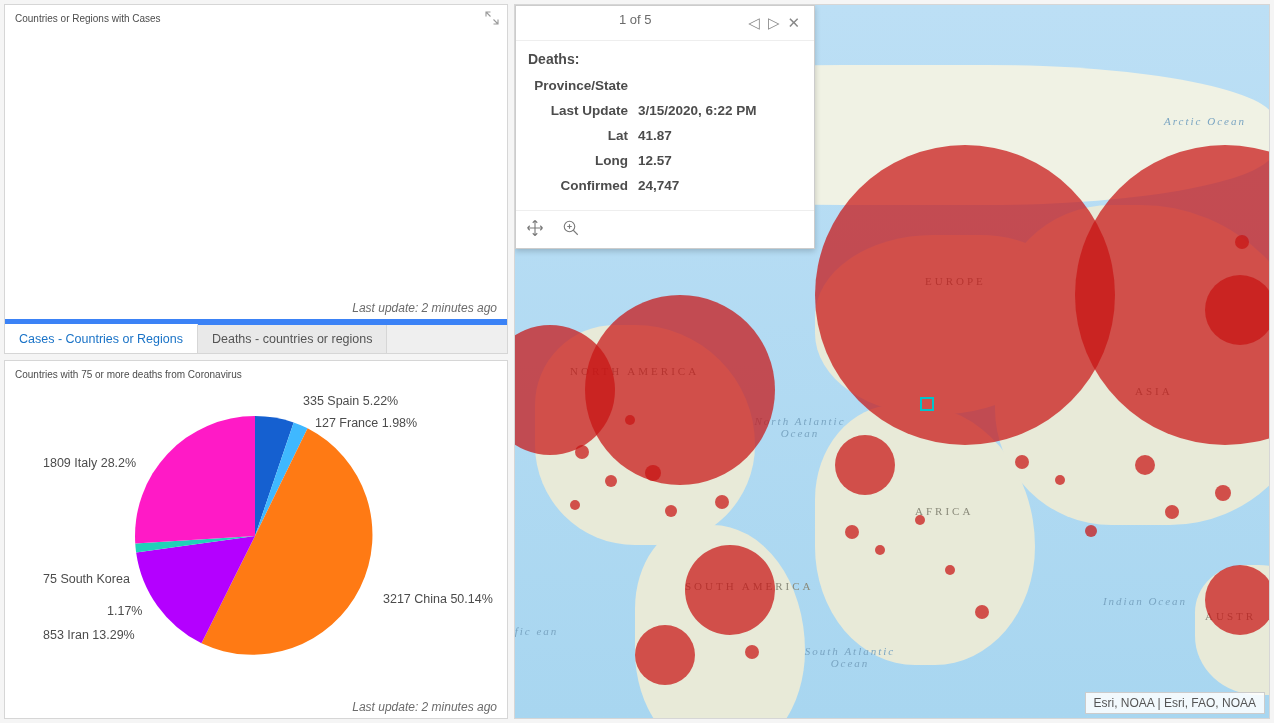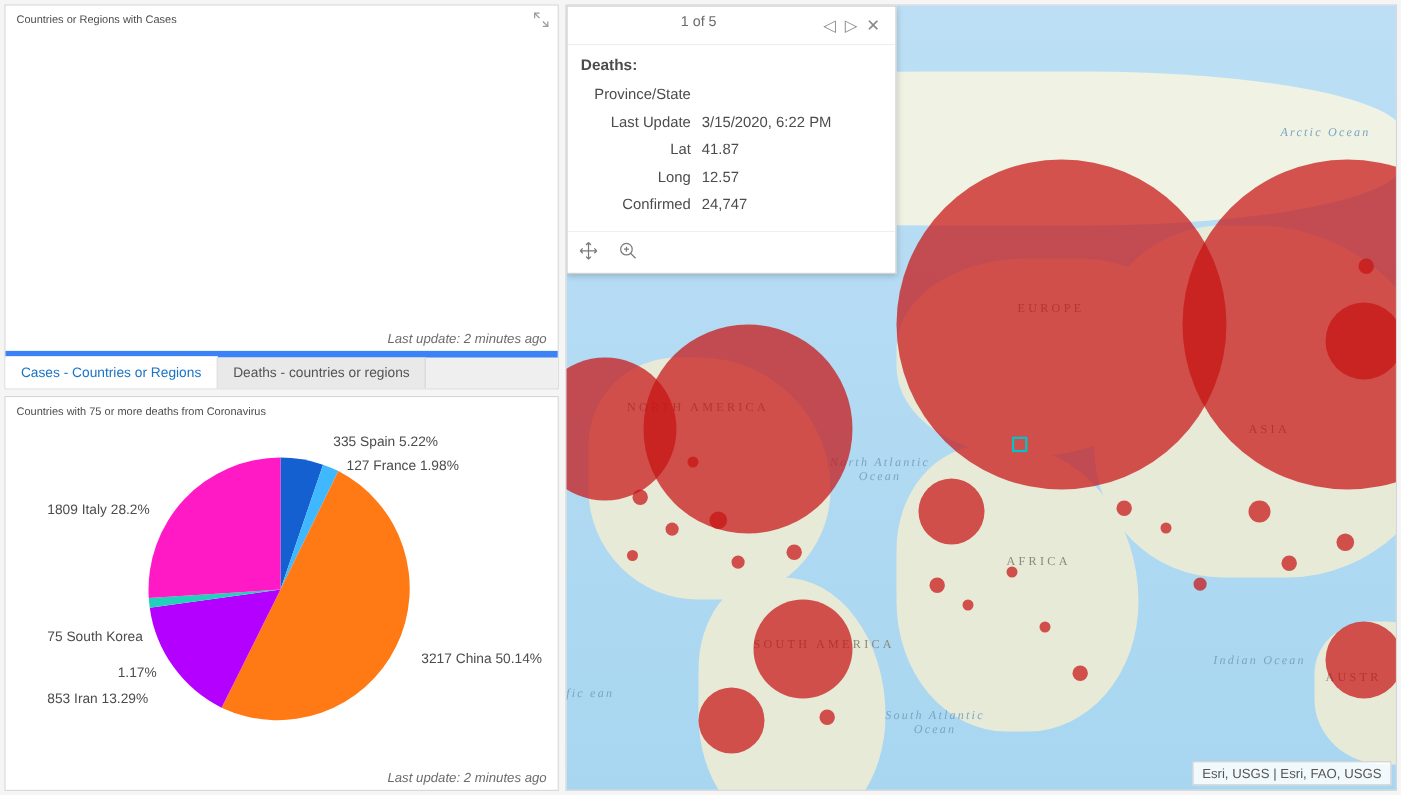--- a/index.html
+++ b/index.html
@@ -67,21 +67,21 @@
   .case-dot { position:absolute; background:rgba(200,20,20,0.72); border-radius:50%; }
   .sel-marker { position:absolute; width:14px; height:14px; border:2px solid #00c4cc; background:transparent;}
 
   
   .popup { position:absolute; left:0px; top:0px; width:300px; background:#fff; border:1px solid #ccc; box-shadow:0 2px 6px rgba(0,0,0,0.2); z-index:50;}
   .popup-head { display:flex; align-items:flex-start; justify-content:flex-end; padding:6px 10px; border-bottom:1px solid #eee; color:#6b6b6b;}
   .popup-page { flex:1; text-align:center; font-size:13px;}
   .popup-nav { cursor:pointer; color:#888; padding:2px 4px; font-size:15px;}
   .popup-title { font-weight:600; padding:10px 12px 6px 12px; font-size:14px;}
   .popup-rows { padding:0 12px 12px 12px; font-size:13.5px; color:#4c4c4c;}
-  .popup-row { display:flex; padding:5px 0;}
+  .popup-row { display:flex; padding:5px 0;font-weight:bold;}
   .popup-row .k { width:110px; text-align:right; padding-right:10px; color:#4c4c4c;}
   .popup-tools { border-top:1px solid #eee; padding:8px 10px; display:flex; gap:18px; color:#7a7a7a;}
   .tool-icn { cursor:pointer; }
 </style>
 </head>
 <body>
 
 <div class="dashboard">
 
   <div class="left-col">
@@ -229,16 +229,16 @@
           </span>
           <span class="tool-icn">
             <svg width="18" height="18" viewBox="0 0 24 24" fill="none" stroke="currentColor" stroke-width="1.5">
                 <circle cx="10" cy="10" r="7"></circle>
                 <path d="M15 15l6 6M7 10h6M10 7v6"></path>
               </svg>
           </span>
         </div>
       </div>
 
-      <div class="attrib">Esri, USGS | Esri, FAO, USGS</div>
+      <div class="attrib">Esri, NOAA | Esri, FAO, NOAA</div>
     </div>
   </div>
 </div>
 
 </body></html>

